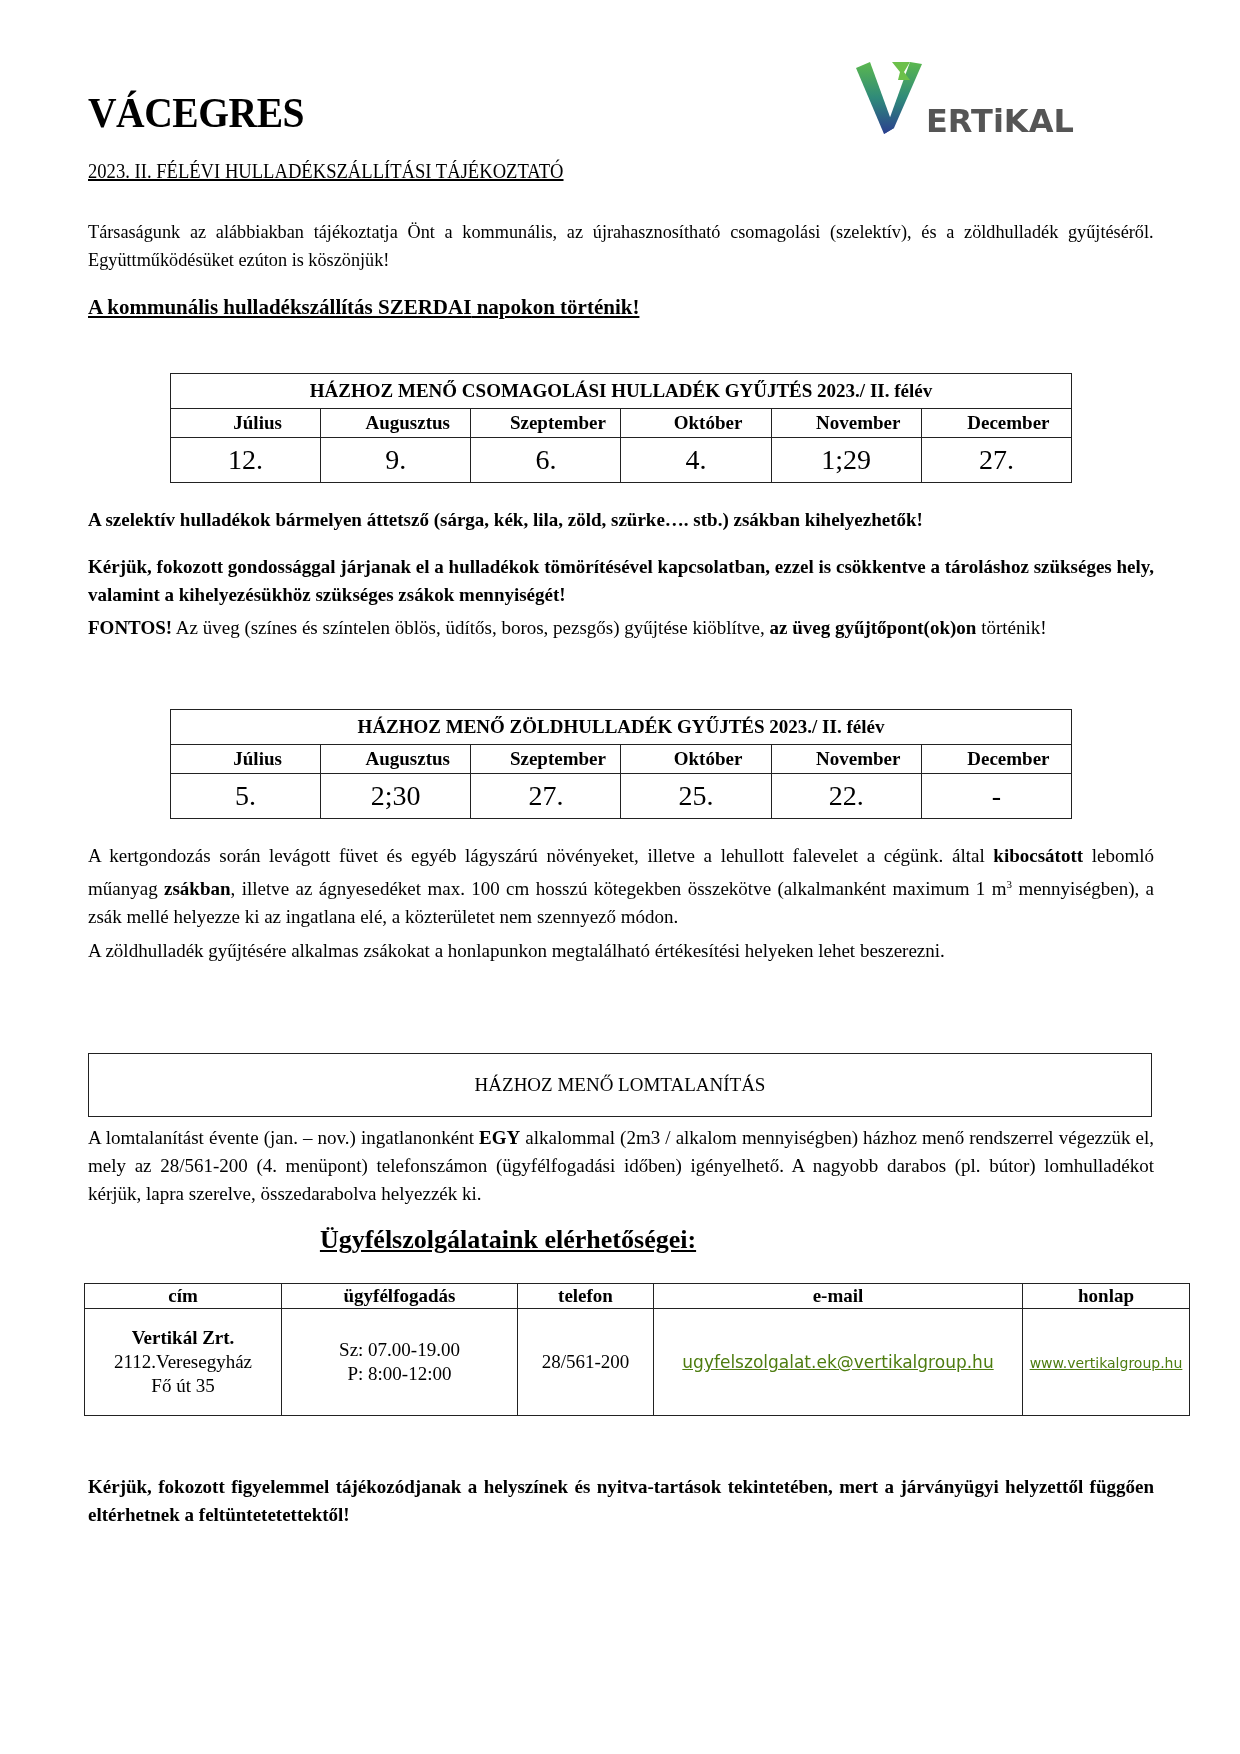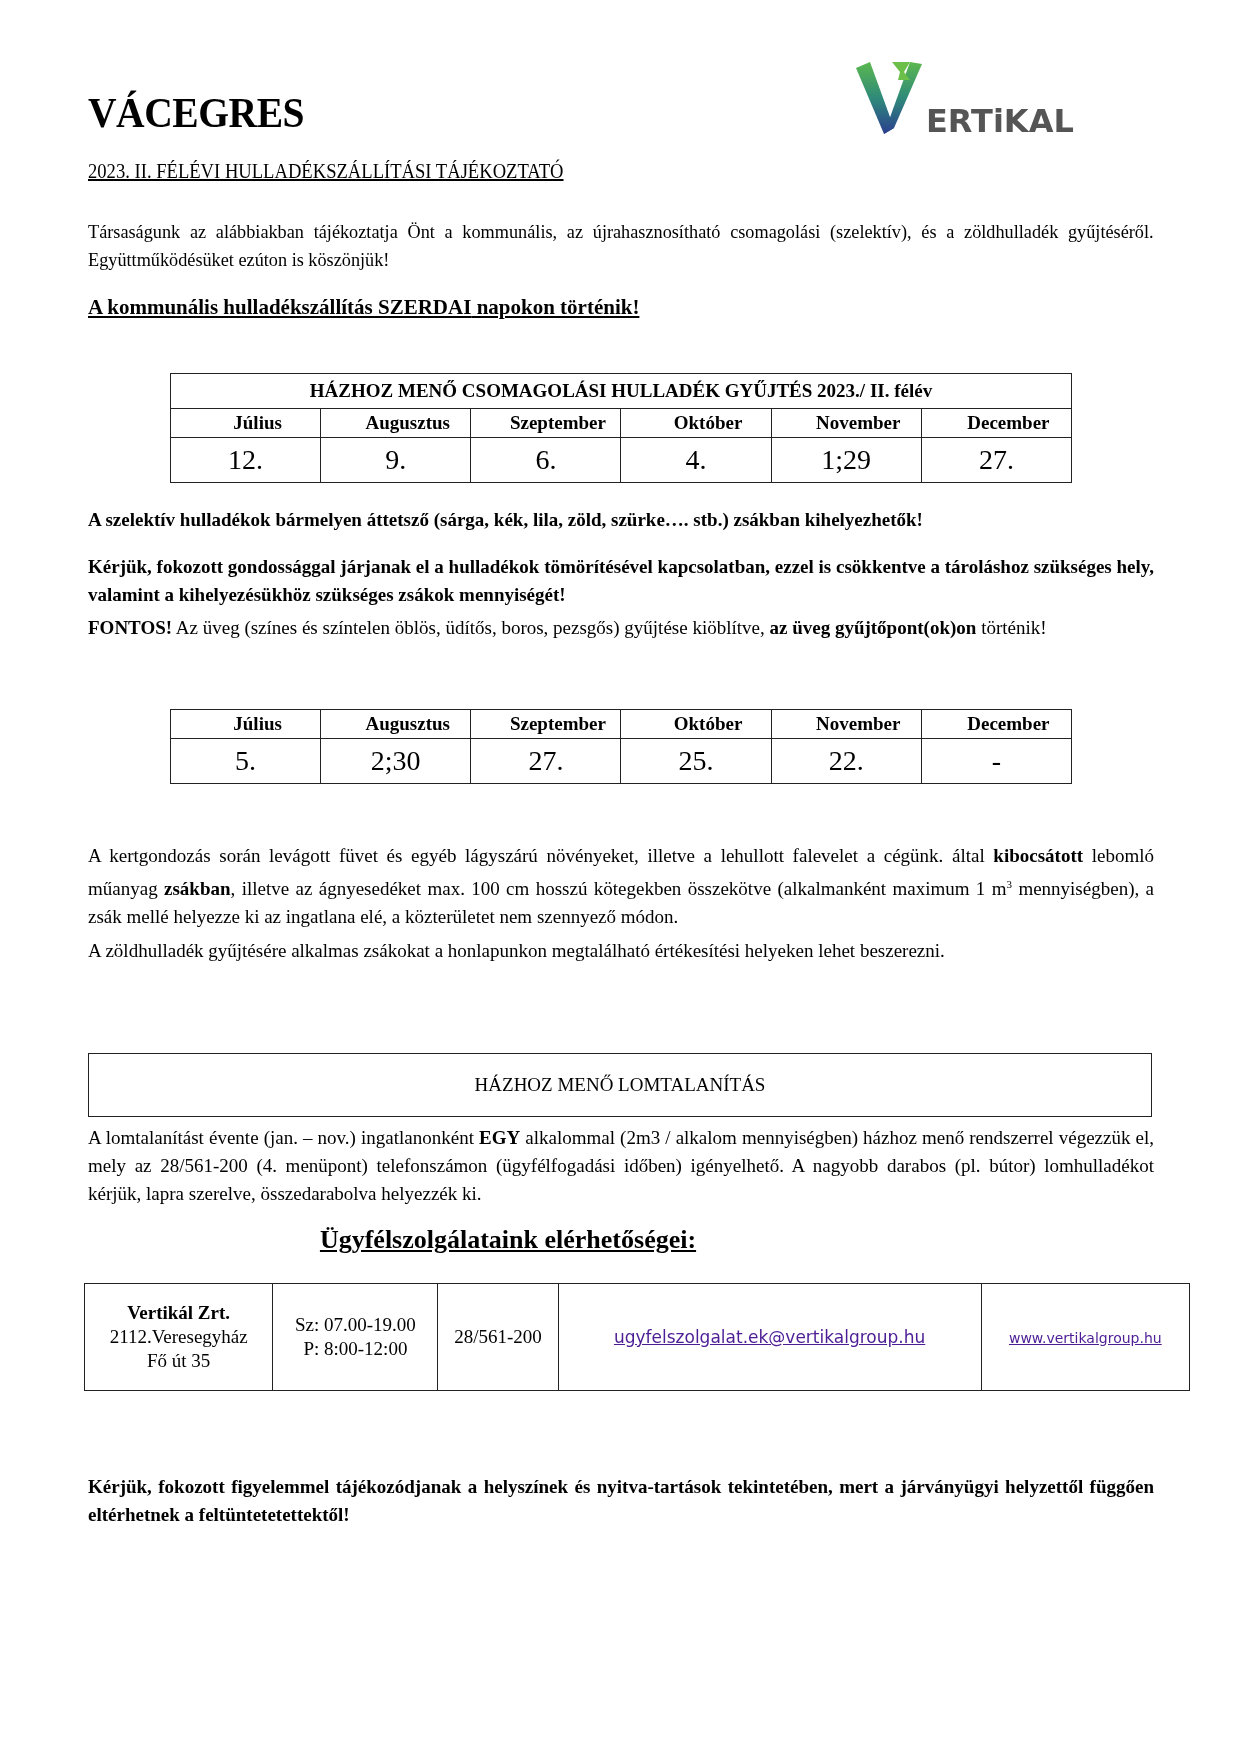--- a/index.html
+++ b/index.html
@@ -46,21 +46,21 @@
       text-decoration: underline;
     }
     table.contact {
       position: absolute; left: 84px; top: 1283px; width: 1106px; border-collapse: collapse;
       font-size: 19px;
     }
     table.contact th, table.contact td { border: 1.5px solid #222; text-align: center; padding: 0; }
     table.contact th { height: 24px; font-weight: bold; }
     table.contact td { height: 106px; line-height: 24px; }
     .link {
-      color: #4c1d95; text-decoration: underline; font-family: "DejaVu Sans", sans-serif;
+      color: #4d7c0f; text-decoration: underline; font-family: "DejaVu Sans", sans-serif;
     }
     .link.email { font-size: 17px; }
     .link.web { font-size: 14px; }
     sup { font-size: 11px; }
   </style>
 </head>
 <body>
 
 <div class="abs title">VÁCEGRES</div>
 
@@ -109,20 +109,23 @@
   </tr>
 </tbody>
   </table>
 
 <div class="abs para bold" style="top:506px;">A szelektív hulladékok bármelyen áttetsző (sárga, kék, lila, zöld, szürke…. stb.) zsákban kihelyezhetők!</div>
 <div class="abs para bold" style="top:553px;">Kérjük, fokozott gondossággal járjanak el a hulladékok tömörítésével kapcsolatban, ezzel is csökkentve a tároláshoz szükséges hely, valamint a kihelyezésükhöz szükséges zsákok mennyiségét!</div>
 <div class="abs para" style="top:614px;"><span class="bold">FONTOS!</span><span> Az üveg (színes és színtelen öblös, üdítős, boros, pezsgős) gyűjtése kiöblítve, </span><span class="bold">az üveg gyűjtőpont(ok)on</span><span> történik!</span></div>
 
 <table class="sched" style="top:709px;">
   <tbody>
+      <tr class="cap">
+        <th colspan="6">HÁZHOZ MENŐ ZÖLDHULLADÉK GYŰJTÉS 2023./ II. félév</th>
+      </tr>
   <tr class="hdr">
     <th>Július</th>
     <th>Augusztus</th>
     <th>Szeptember</th>
     <th>Október</th>
     <th>November</th>
     <th>December</th>
   </tr>
   <tr class="val">
     <td>5.</td>
@@ -140,20 +143,27 @@
 
 <div class="abs lom-box">
   <span>HÁZHOZ MENŐ LOMTALANÍTÁS</span>
 </div>
 <div class="abs para" style="top:1124px;"><span>A lomtalanítást évente (jan. – nov.) ingatlanonként </span><span class="bold">EGY</span><span> alkalommal (2m3 / alkalom mennyiségben) házhoz menő rendszerrel végezzük el, mely az 28/561-200 (4. menüpont) telefonszámon (ügyfélfogadási időben) igényelhető. A nagyobb darabos (pl. bútor) lomhulladékot kérjük, lapra szerelve, összedarabolva helyezzék ki.</span></div>
 
 <div class="abs contact-heading">Ügyfélszolgálataink elérhetőségei:</div>
 
 <table class="contact">
   <tbody>
+      <tr>
+    <th style="width:196px;">cím</th>
+    <th style="width:235px;">ügyfélfogadás</th>
+    <th style="width:135px;">telefon</th>
+    <th style="width:368px;">e-mail</th>
+    <th>honlap</th>
+  </tr>
   <tr>
     <td>
       <div class="bold">Vertikál Zrt.</div>
       <div>2112.Veresegyház</div>
       <div>Fő út 35</div>
     </td>
     <td>
       <div>Sz: 07.00-19.00</div>
       <div>P: 8:00-12:00</div>
     </td>

